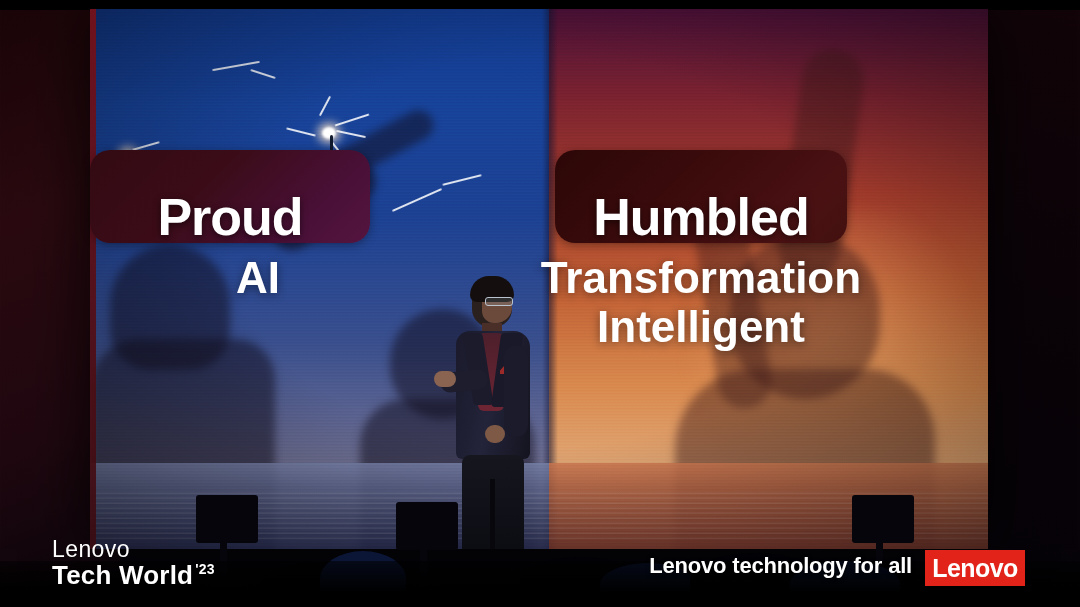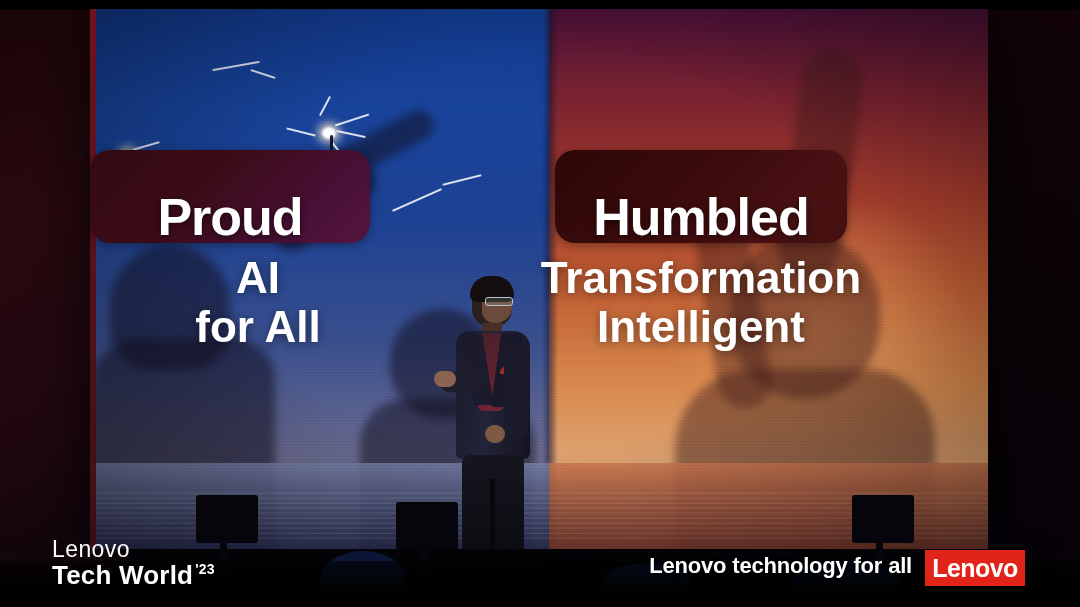--- a/index.html
+++ b/index.html
@@ -201,21 +201,20 @@
 
   <div class="band band-left">
     <span class="band-title">Proud</span>
   </div>
   <div class="band band-right">
     <span class="band-title">Humbled</span>
   </div>
 
   <div class="sub sub-left">
     <div>AI</div>
-    <div>for All</div>
   </div>
   <div class="sub sub-right">
     <div>Transformation</div>
     <div>Intelligent</div>
   </div>
 
   <div class="person">
     <div class="p-head"></div>
     <div class="p-face"></div>
     <div class="p-hair"></div>

